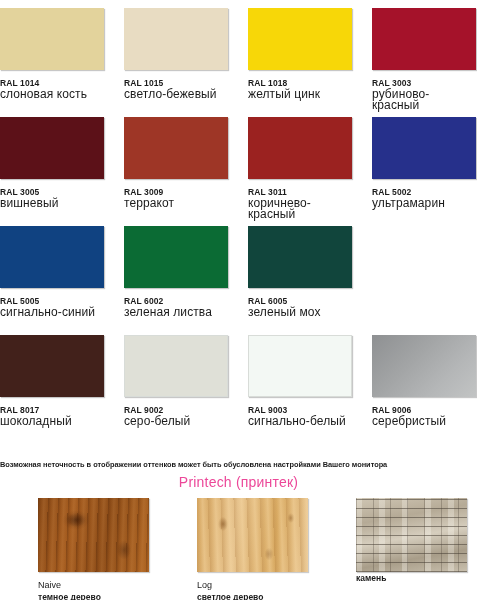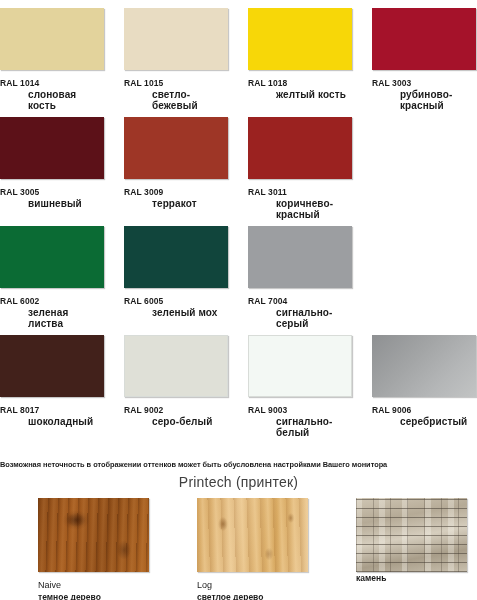--- a/index.html
+++ b/index.html
@@ -47,26 +47,25 @@
   }
   .ral-code {
     font-size: 8.5px;
     font-weight: bold;
     letter-spacing: 0.1px;
     margin-top: 8px;
     line-height: 11px;
     color: #1b1b1b;
   }
   .ral-name {
-    font-size: 10px;
-    font-weight: bold;
+    font-size: 12px;
+    font-weight: normal;
     letter-spacing: 0.1px;
     line-height: 11px;
     color: #1b1b1b;
-    padding-left: 28px;
   }
 
   
   #disclaimer {
     position: absolute;
     left: 0;
     top: 460px;
     width: 477px;
     font-size: 7.4px;
     font-weight: bold;
@@ -77,21 +76,21 @@
 
   
   #printech-title {
     position: absolute;
     left: 0;
     top: 474px;
     width: 477px;
     text-align: center;
     font-size: 14px;
     letter-spacing: 0.2px;
-    color: #404040;
+    color: #ec4899;
   }
 
   #texture-row {
     position: absolute;
     left: 0;
     top: 498px;
     width: 477px;
     display: flex;
   }
   .tex-cell {
@@ -165,21 +164,21 @@
         <div class="ral-name">слоновая кость</div>
       </div>
       <div class="ral-cell">
         <div class="swatch" style="background: rgb(232, 220, 194);"></div>
         <div class="ral-code">RAL 1015</div>
         <div class="ral-name">светло-бежевый</div>
       </div>
       <div class="ral-cell">
         <div class="swatch" style="background: rgb(247, 215, 8);"></div>
         <div class="ral-code">RAL 1018</div>
-        <div class="ral-name">желтый кость</div>
+        <div class="ral-name">желтый цинк</div>
       </div>
       <div class="ral-cell">
         <div class="swatch" style="background: rgb(165, 18, 42);"></div>
         <div class="ral-code">RAL 3003</div>
         <div class="ral-name">рубиново-красный</div>
       </div>
     </div>
     <div class="ral-row">
       <div class="ral-cell">
         <div class="swatch" style="background: rgb(92, 17, 24);"></div>
@@ -189,36 +188,41 @@
       <div class="ral-cell">
         <div class="swatch" style="background: rgb(158, 54, 38);"></div>
         <div class="ral-code">RAL 3009</div>
         <div class="ral-name">терракот</div>
       </div>
       <div class="ral-cell">
         <div class="swatch" style="background: rgb(155, 34, 32);"></div>
         <div class="ral-code">RAL 3011</div>
         <div class="ral-name">коричнево-красный</div>
       </div>
-    </div>
-    <div class="ral-row">
+      <div class="ral-cell">
+        <div class="swatch" style="background: rgb(38, 48, 139);"></div>
+        <div class="ral-code">RAL 5002</div>
+        <div class="ral-name">ультрамарин</div>
+      </div>
+    </div>
+    <div class="ral-row">
+      <div class="ral-cell">
+        <div class="swatch" style="background: rgb(16, 66, 129);"></div>
+        <div class="ral-code">RAL 5005</div>
+        <div class="ral-name">сигнально-синий</div>
+      </div>
       <div class="ral-cell">
         <div class="swatch" style="background: rgb(11, 107, 52);"></div>
         <div class="ral-code">RAL 6002</div>
         <div class="ral-name">зеленая листва</div>
       </div>
       <div class="ral-cell">
         <div class="swatch" style="background: rgb(17, 69, 60);"></div>
         <div class="ral-code">RAL 6005</div>
         <div class="ral-name">зеленый мох</div>
-      </div>
-      <div class="ral-cell">
-        <div class="swatch" style="background: rgb(156, 158, 161);"></div>
-        <div class="ral-code">RAL 7004</div>
-        <div class="ral-name">сигнально-серый</div>
       </div>
     </div>
     <div class="ral-row">
       <div class="ral-cell">
         <div class="swatch" style="background: rgb(66, 33, 27);"></div>
         <div class="ral-code">RAL 8017</div>
         <div class="ral-name">шоколадный</div>
       </div>
       <div class="ral-cell">
         <div class="swatch bordered" style="background: rgb(223, 224, 215);"></div>

